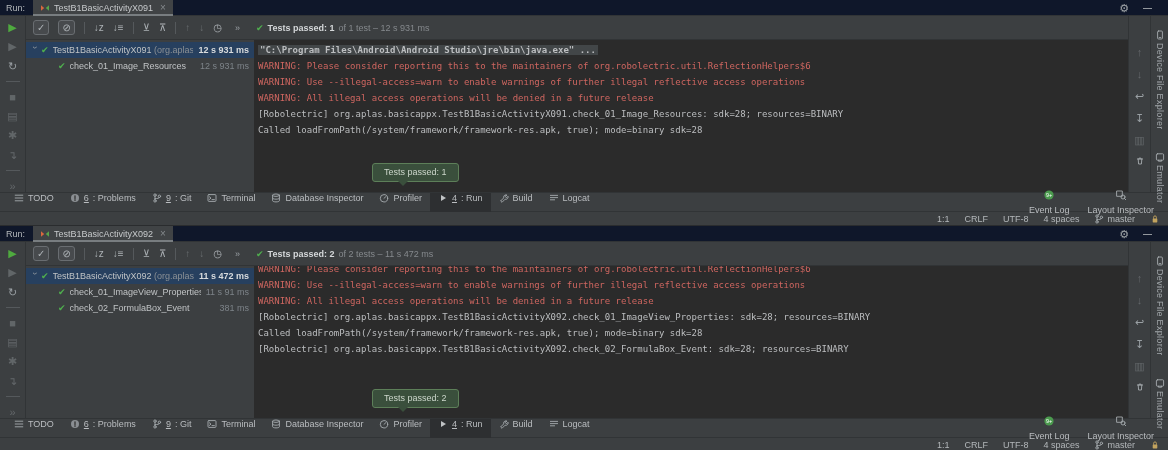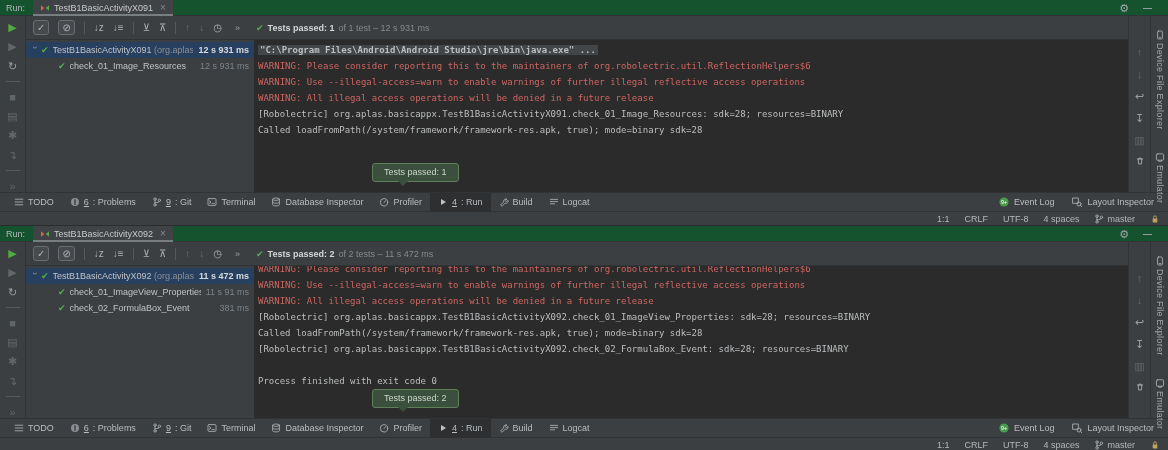--- a/index.html
+++ b/index.html
@@ -4,21 +4,21 @@
 <style>
   * { margin:0; padding:0; box-sizing:border-box; }
   html,body { width:1168px; height:450px; overflow:hidden; }
   body { font-family:"Liberation Sans", sans-serif; font-size:9px; color:#bbbdbf; background:#2b2b2b; position:relative; }
 
   .win { position:absolute; left:0; width:1168px; height:225px; background:#3c3f41; }
   .win-0 { top:0; }
   .win-1 { top:225px; border-top:1px solid #2a2c2e; }
 
   
-  .tabrow { height:16px; display:flex; align-items:center; background:#14532d; border-bottom:1px solid #313436; }
+  .tabrow { height:16px; display:flex; align-items:center; background:#0f172a; border-bottom:1px solid #313436; }
   .runlabel { padding:0 8px 0 6px; color:#b4b8bb; }
   .tab { display:flex; align-items:center; gap:4px; padding:0 7px; height:16px; position:relative; background:#404345; }
   .tab::after { content:""; position:absolute; left:0; right:0; bottom:0; height:2px; background:#787d80; }
   .tabtitle { color:#c6c9cb; }
   .tabclose { color:#84898c; font-size:10px; margin-left:3px; }
   .tabrow .rt { margin-left:auto; display:flex; align-items:center; gap:14px; padding-right:16px; color:#9ea3a6; }
   .gear { font-size:11px; line-height:10px; }
   .mini { font-weight:bold; color:#9ea3a6; }
 
   
@@ -61,25 +61,25 @@
   .chl { background:#424648; font-weight:bold; padding:0 2px; }
   .clink { }
 
   .rstrip { width:22px; border-left:1px solid #313436; display:flex; flex-direction:column; align-items:center; padding-top:30px; gap:9px; }
   .dock { width:18px; border-left:1px solid #313436; display:flex; flex-direction:column; align-items:center; padding-top:14px; gap:22px; }
   .docktab { display:flex; flex-direction:column; align-items:center; gap:3px; color:#a3a8ac; }
   .docklabel { writing-mode:vertical-rl; font-size:9px; letter-spacing:.3px; white-space:nowrap; }
 
   
   .botbar { height:19px; display:flex; align-items:center; padding:0 6px; border-top:1px solid #313436; }
-  .bitem { display:flex; align-items:center; gap:4px; padding:0 8px; height:19px; color:#babdc0; white-space:nowrap; }
+  .bitem { display:flex; align-items:flex-start; gap:4px; padding:0 8px; height:19px; color:#babdc0; white-space:nowrap; }
   .bitem.active { background:#2d2f31; }
   .bnum { text-decoration:underline; }
   .brt { margin-left:auto; display:flex; align-items:center; gap:18px; padding-right:8px; }
-  .bwidget { display:flex; align-items:center; gap:5px; color:#babdc0; white-space:nowrap; }
+  .bwidget { display:flex; align-items:center; gap:5px; color:#babdc0; white-space:nowrap;flex-direction:column; }
 
   
   .statusline { height:14px; display:flex; align-items:center; padding:0 8px; border-top:1px solid #313436; color:#b3b7ba; }
   .smsg { white-space:nowrap;margin-top:20px; }
   .sspacer { flex:1; }
   .sseg { margin-left:15px; white-space:nowrap; display:flex; align-items:center; gap:3px; }
 
   
   .tooltip { position:absolute; left:372px; top:163px; background:#3a4f3c; border:1px solid #5d7f59; border-radius:3px;
              padding:3px 11px 4px; color:#ccd6cb; z-index:6; white-space:nowrap; }
@@ -414,21 +414,20 @@
           </div>
         <div class="console">
             <div class="cbody clipfirst">
               <div class="cline cred">WARNING: Please consider reporting this to the maintainers of org.robolectric.util.ReflectionHelpers$6</div>
               <div class="cline cred">WARNING: Use --illegal-access=warn to enable warnings of further illegal reflective access operations</div>
               <div class="cline cred">WARNING: All illegal access operations will be denied in a future release</div>
               <div class="cline">[Robolectric] org.aplas.basicappx.TestB1BasicActivityX092.check_01_ImageView_Properties: sdk=28; resources=BINARY</div>
               <div class="cline"><span>Called loadFromPath</span><span class="clink">(/system/framework/framework-res.apk</span><span>, true); mode=binary sdk=28</span></div>
               <div class="cline">[Robolectric] org.aplas.basicappx.TestB1BasicActivityX092.check_02_FormulaBox_Event: sdk=28; resources=BINARY</div>
               <div class="cline">&nbsp;</div>
-              <div class="cline">Process finished with exit code 0</div>
             </div>
           </div>
       </div>
     </div>
     <div class="rstrip">
         <span class="ic dim">↑</span>
         <span class="ic dim">↓</span>
         <span class="ic">↩</span>
         <span class="ic">↧</span>
         <span class="ic dim">▥</span>

